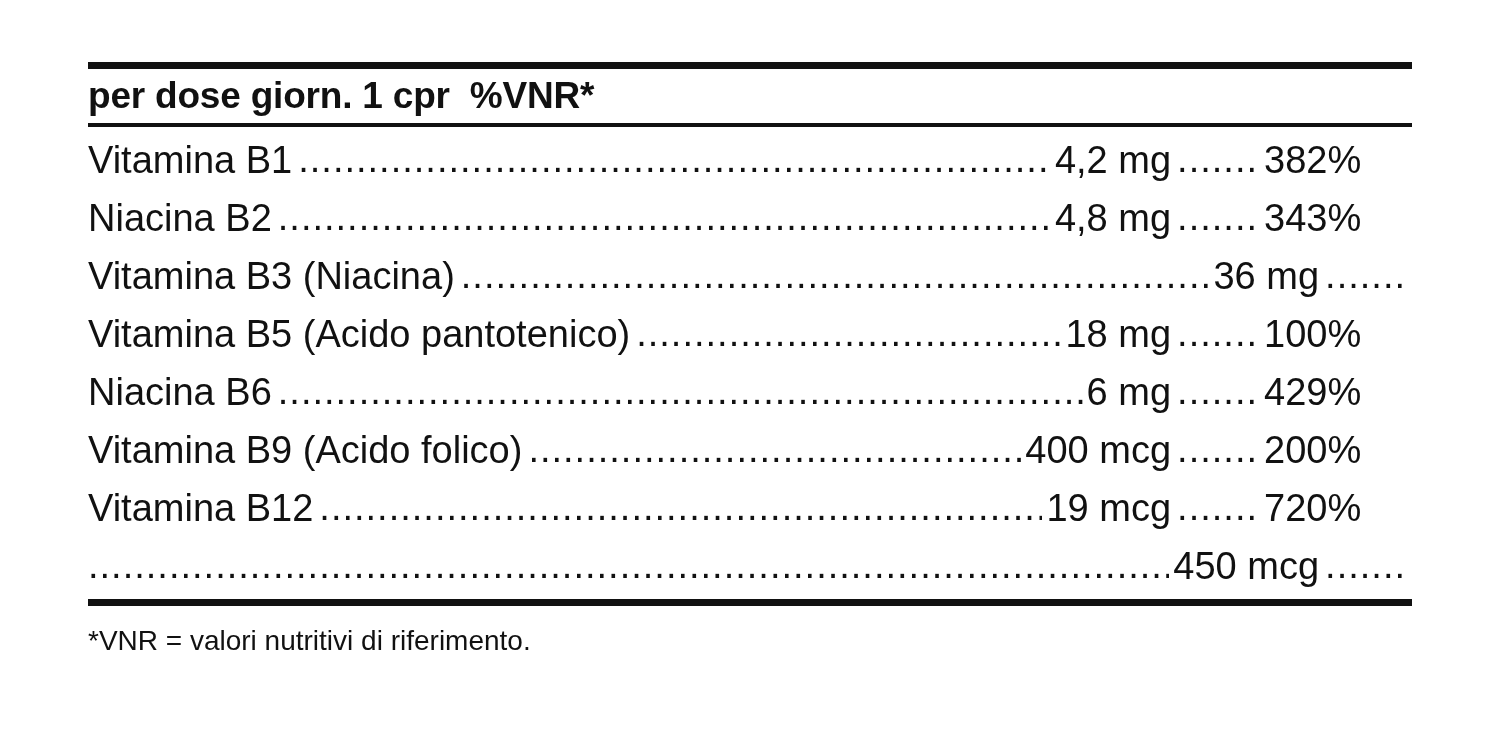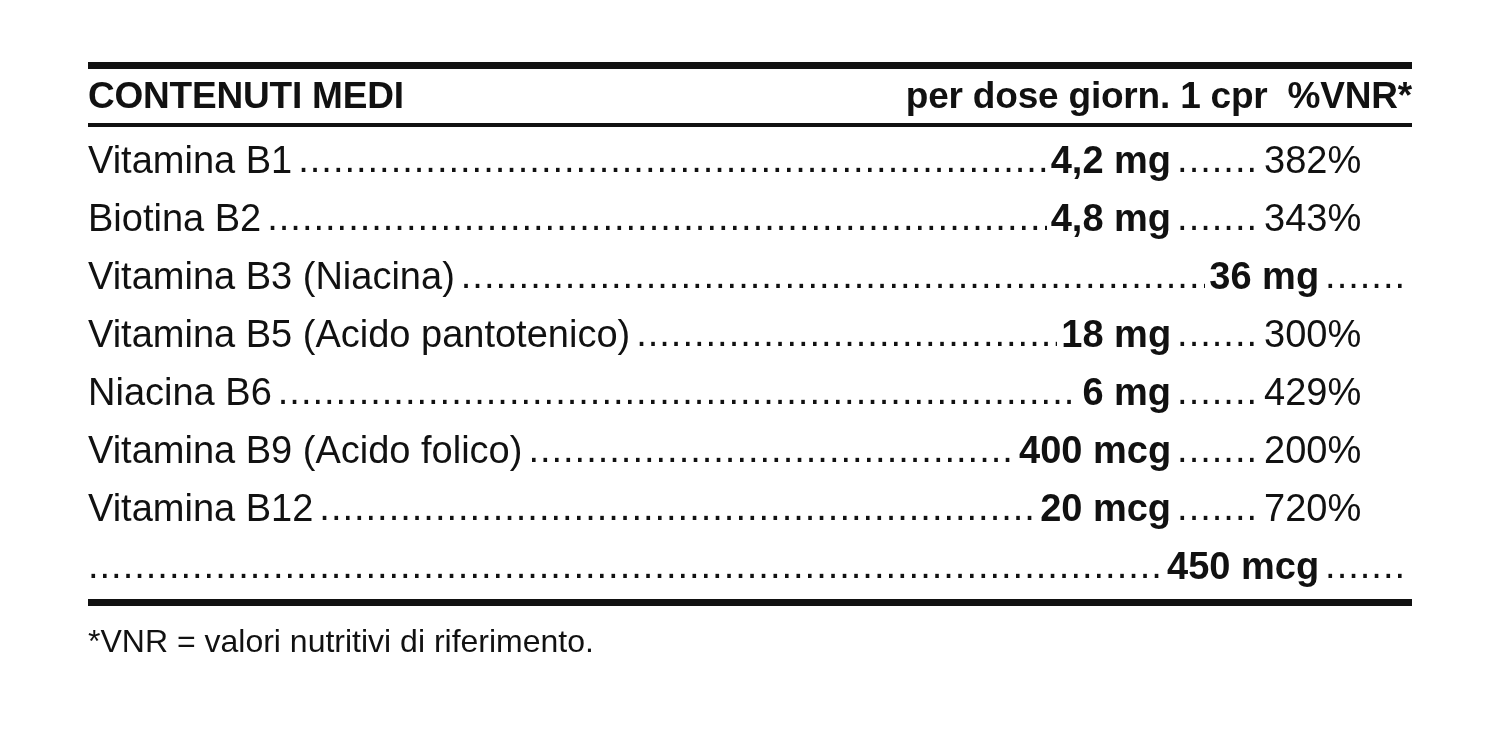--- a/index.html
+++ b/index.html
@@ -90,88 +90,86 @@
     font-size: 38px;
     letter-spacing: 1px;
     color: #111111;
     position: relative;
     top: -1px;
   }
   .row .amount {
     flex: 0 0 auto;
     text-align: left;
     padding-left: 4px;
-    font-weight: bold;
   }
   .row .dots2 {
     flex: 0 0 auto;
     padding: 0 6px;
     letter-spacing: 1px;
     position: relative;
     top: -1px;
   }
   .row .pct {
     flex: 0 0 148px;
     text-align: left;
   }
 
   .footnote {
-    font-size: 32px;
+    font-size: 28px;
     line-height: 46px;
     padding-top: 12px;
   }
 </style>
 </head>
 <body>
 
 <div class="sheet">
 
   <div class="rule-top"></div>
 
   <div class="header-row">
-    <div class="header-title">CONTENUTI MEDI</div>
     <div class="header-right">
       <div class="header-dose">per dose giorn. 1 cpr</div>
       <div class="header-vnr">%VNR*</div>
     </div>
   </div>
 
   <div class="rule-mid"></div>
 
   <div class="rows">
 
     <div class="row">
       <span class="name">Vitamina B1</span>
       <span class="leader">....................................................................................................</span>
       <span class="amount">4,2 mg</span>
       <span class="dots2">.......</span>
       <span class="pct">382%</span>
     </div>
 
     <div class="row">
-      <span class="name">Biotina B2</span>
+      <span class="name">Niacina B2</span>
       <span class="leader">....................................................................................................</span>
       <span class="amount">4,8 mg</span>
       <span class="dots2">.......</span>
       <span class="pct">343%</span>
     </div>
 
     <div class="row">
       <span class="name">Vitamina B3 (Niacina)</span>
       <span class="leader">....................................................................................................</span>
       <span class="amount">36 mg</span>
       <span class="dots2">.......</span>
     </div>
 
     <div class="row">
       <span class="name">Vitamina B5 (Acido pantotenico)</span>
       <span class="leader">....................................................................................................</span>
       <span class="amount">18 mg</span>
       <span class="dots2">.......</span>
-      <span class="pct">300%</span>
+      <span class="pct">100%</span>
     </div>
 
     <div class="row">
       <span class="name">Niacina B6</span>
       <span class="leader">....................................................................................................</span>
       <span class="amount">6 mg</span>
       <span class="dots2">.......</span>
       <span class="pct">429%</span>
     </div>
 
@@ -179,21 +177,21 @@
       <span class="name">Vitamina B9 (Acido folico)</span>
       <span class="leader">....................................................................................................</span>
       <span class="amount">400 mcg</span>
       <span class="dots2">.......</span>
       <span class="pct">200%</span>
     </div>
 
     <div class="row">
       <span class="name">Vitamina B12</span>
       <span class="leader">....................................................................................................</span>
-      <span class="amount">20 mcg</span>
+      <span class="amount">19 mcg</span>
       <span class="dots2">.......</span>
       <span class="pct">720%</span>
     </div>
 
     <div class="row">
       <span class="leader">....................................................................................................</span>
       <span class="amount">450 mcg</span>
       <span class="dots2">.......</span>
     </div>
 

